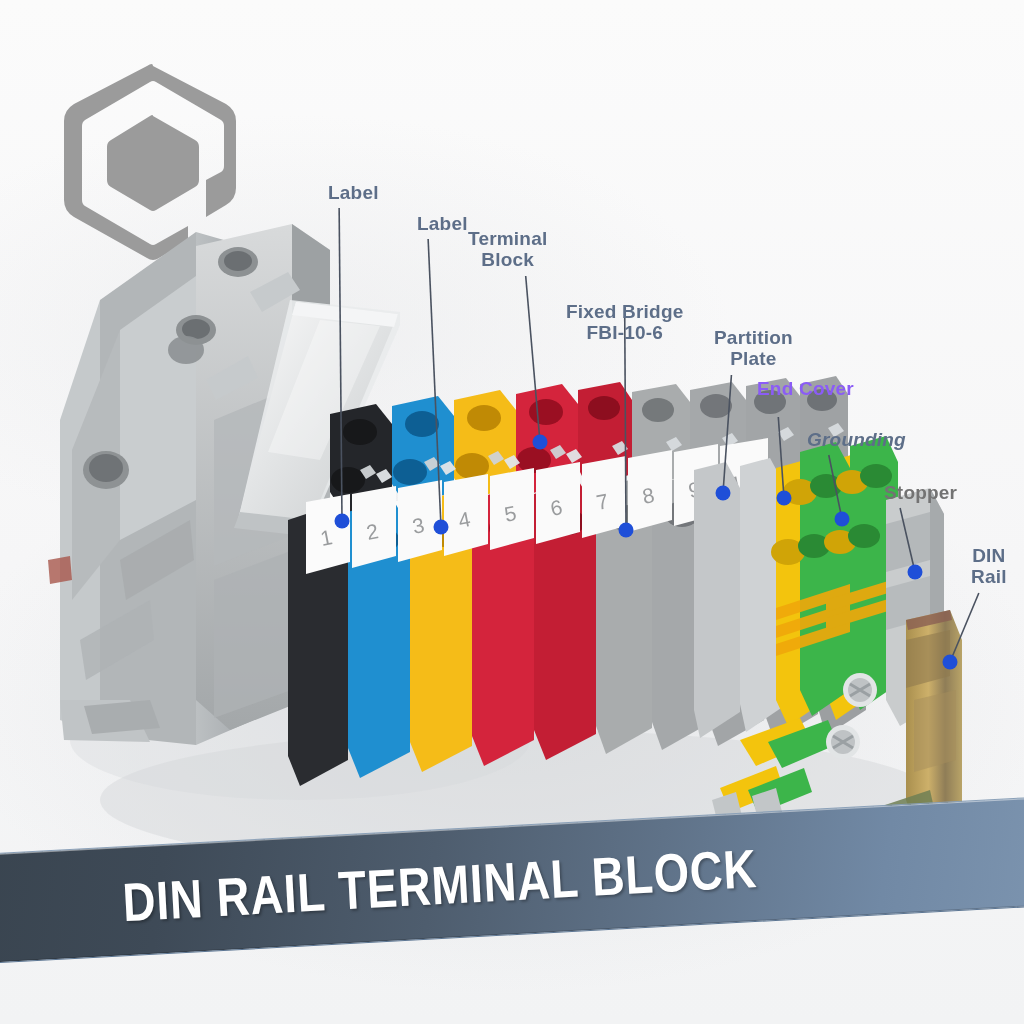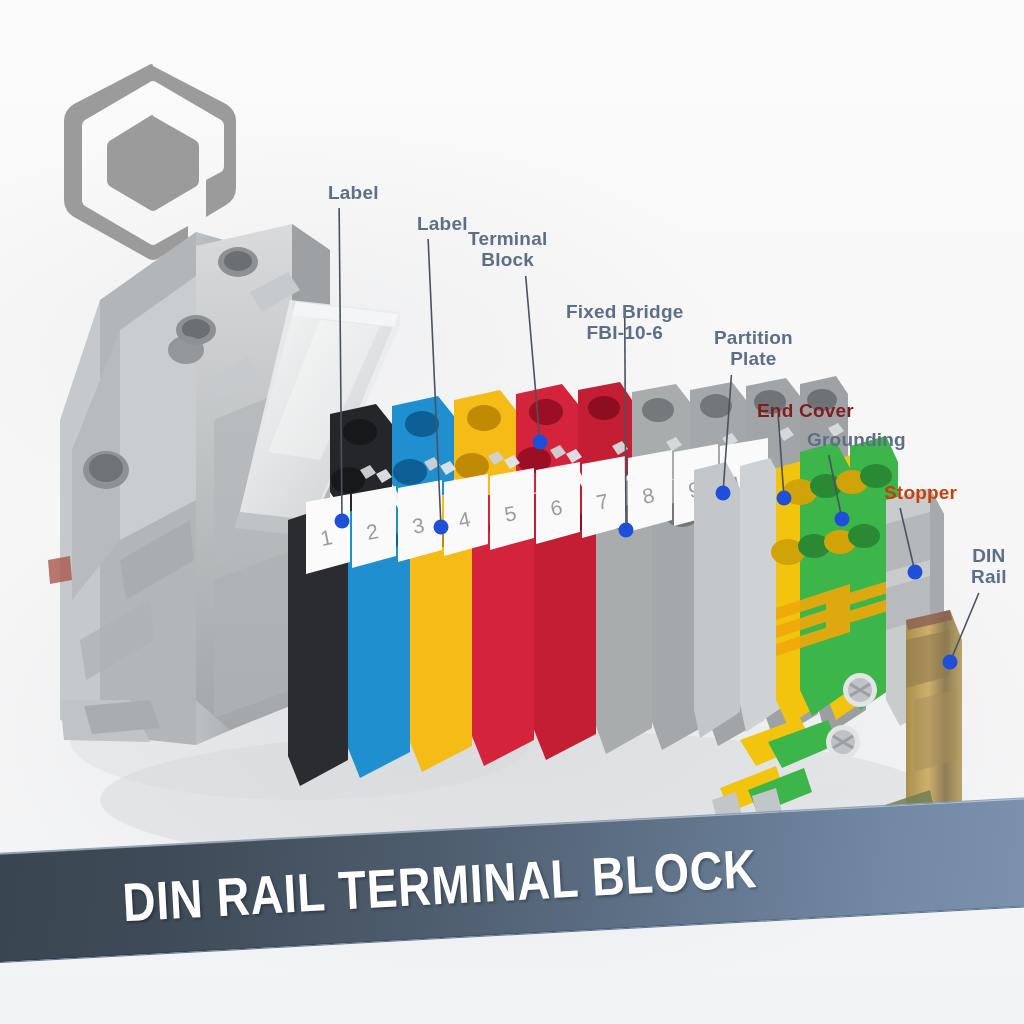--- a/index.html
+++ b/index.html
@@ -350,23 +350,23 @@
 
   <div id="callout-layer">
       <div class="callout" style="left: 328px; top: 182px; color: rgb(93, 110, 136);">Label</div>
       <div class="callout" style="left: 417px; top: 213px; color: rgb(93, 110, 136);">Label</div>
       <div class="callout c2" style="left: 468px; top: 228px; color: rgb(93, 110, 136);">Terminal
 Block</div>
       <div class="callout c2" style="left: 566px; top: 269px; color: rgb(93, 110, 136); margin-top: 32px;">Fixed Bridge
 FBI-10-6</div>
       <div class="callout c2" style="left: 692px; top: 327px; color: rgb(93, 110, 136); margin-left: 22px;">Partition
 Plate</div>
-      <div class="callout" style="left: 757px; top: 400px; color: #7f1d1d;">End Cover</div>
-      <div class="callout" style="left: 807px; top: 429px; color: rgb(93, 110, 136);">Grounding</div>
-      <div class="callout" style="left: 884px; top: 482px; color: #c2410c;">Stopper</div>
+      <div class="callout" style="left: 757px; top: 378px; color: #8b5cf6;">End Cover</div>
+      <div class="callout" style="left: 807px; top: 429px; color: rgb(93, 110, 136); font-style: italic;">Grounding</div>
+      <div class="callout" style="left: 884px; top: 482px; color: #737373;">Stopper</div>
       <div class="callout" style="left: 971px; top: 545px; color: rgb(93, 110, 136);">DIN
 Rail</div>
     </div>
 
   <div class="ribbon">
     <div class="ribbon-text">DIN RAIL TERMINAL BLOCK</div>
   </div>
 
 </div>
 

